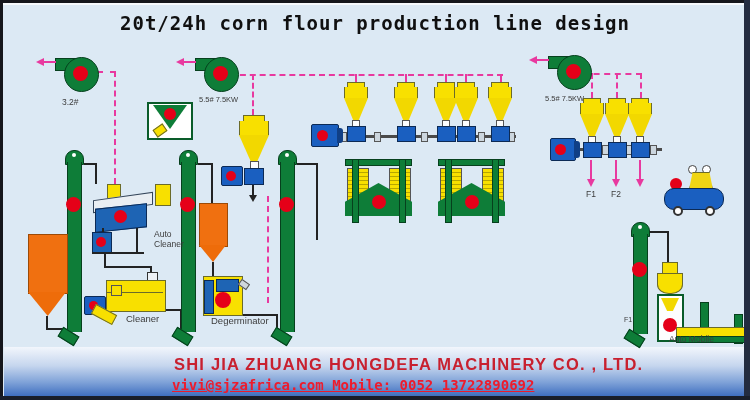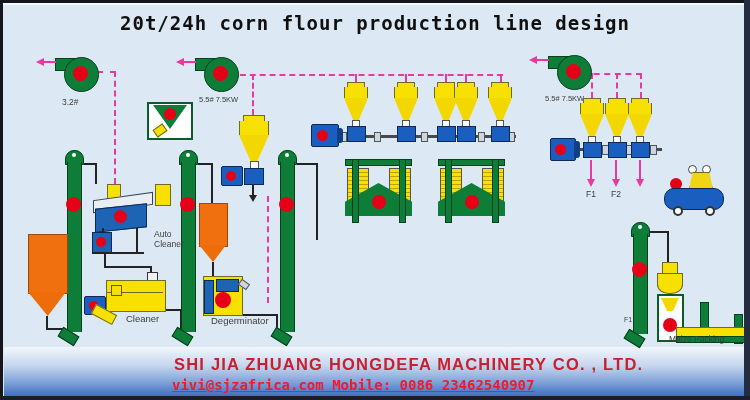--- a/index.html
+++ b/index.html
@@ -106,21 +106,21 @@
   <div class="ph b" style="left:297px;top:163px;width:21px;"></div>
   <div class="pv b" style="left:316px;top:163px;height:77px;"></div>
   <div class="ph b" style="left:650px;top:231px;width:19px;"></div>
   <div class="pv b" style="left:667px;top:231px;height:33px;"></div>
   <div class="pv b" style="left:46px;top:316px;height:14px;"></div>
   <div class="ph b" style="left:46px;top:328px;width:18px;"></div>
   <div class="pv b" style="left:212px;top:262px;height:15px;"></div>
 
   <div id="banner">
     <div id="company">SHI JIA ZHUANG HONGDEFA MACHINERY CO. , LTD.</div>
-    <div id="contact">vivi@sjzafrica.com Mobile: 0086 23462540907</div>
+    <div id="contact">vivi@sjzafrica.com Mobile: 0052 13722890692</div>
   </div>
 
   <div class="b" style="left:55px;top:55px;width:46px;height:40px;">
     <div class="fan-out" style="left:0;top:3px;width:22px;height:11px;"></div>
     <div class="fan-body" style="left:9px;top:2px;"></div>
     <div class="red-dot" style="left:18px;top:11px;width:15px;height:15px;"></div>
   </div>
   <span class="arrL" style="left:36px;top:58px;"></span>
   <div class="aline" style="left:40px;top:61px;width:16px;"></div>
   <div class="lbl" style="left:62px;top:97px;">3.2#</div>
@@ -358,20 +358,20 @@
     <div class="ybox" style="left:1px;top:11px;width:24px;height:19px;border-radius:0 0 45% 45%;"></div>
     <div class="b" style="left:1px;top:32px;width:23px;height:44px;background:#fdfefe;border:2px solid #0a5c2a;">
       <div class="hopper" style="left:2px;top:2px;width:18px;height:13px;"></div>
       <div class="red-dot" style="left:4px;top:22px;width:14px;height:14px;"></div>
     </div>
     <div class="gpost" style="left:44px;top:40px;width:7px;height:38px;"></div>
     <div class="gpost" style="left:78px;top:52px;width:7px;height:28px;"></div>
     <div class="ybox" style="left:20px;top:65px;width:70px;height:9px;"></div>
     <div class="gpost" style="left:20px;top:74px;width:70px;height:5px;"></div>
   </div>
-  <div class="lbl" style="left:669px;top:334px;z-index:5;">Maize Packing</div>
+  <div class="lbl" style="left:669px;top:334px;z-index:5;">Auto Mobile</div>
 
   <div class="frame" style="left:0;top:0;width:750px;height:3px;"></div>
   <div class="frame" style="left:0;top:3px;width:750px;height:2px;background:#f6f9fc;"></div>
   <div class="frame" style="left:0;top:0;width:3px;height:400px;"></div>
   <div class="frame" style="left:744px;top:0;width:6px;height:400px;background:#232c40;"></div>
   <div class="frame" style="left:0;top:396px;width:750px;height:4px;background:#191e2a;"></div>
 </div>
 
 </body></html>

